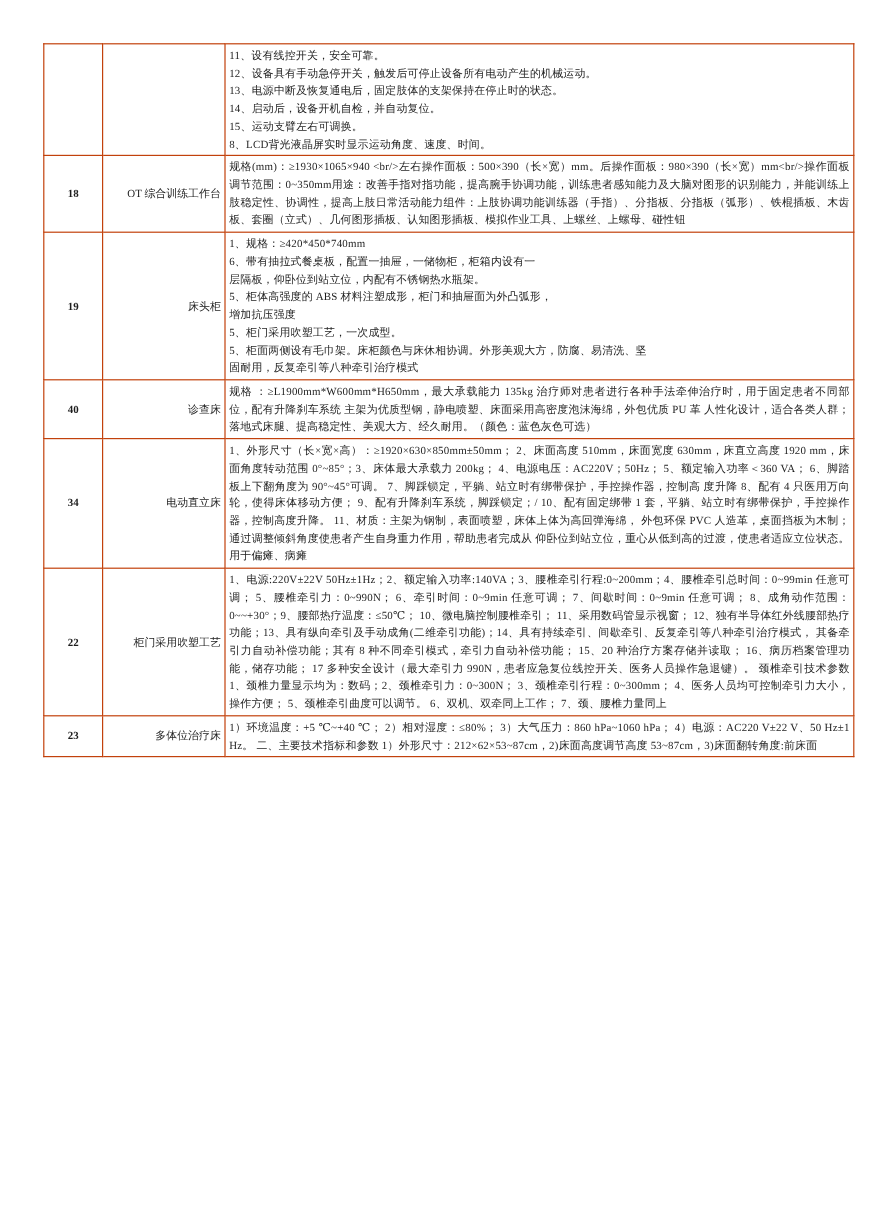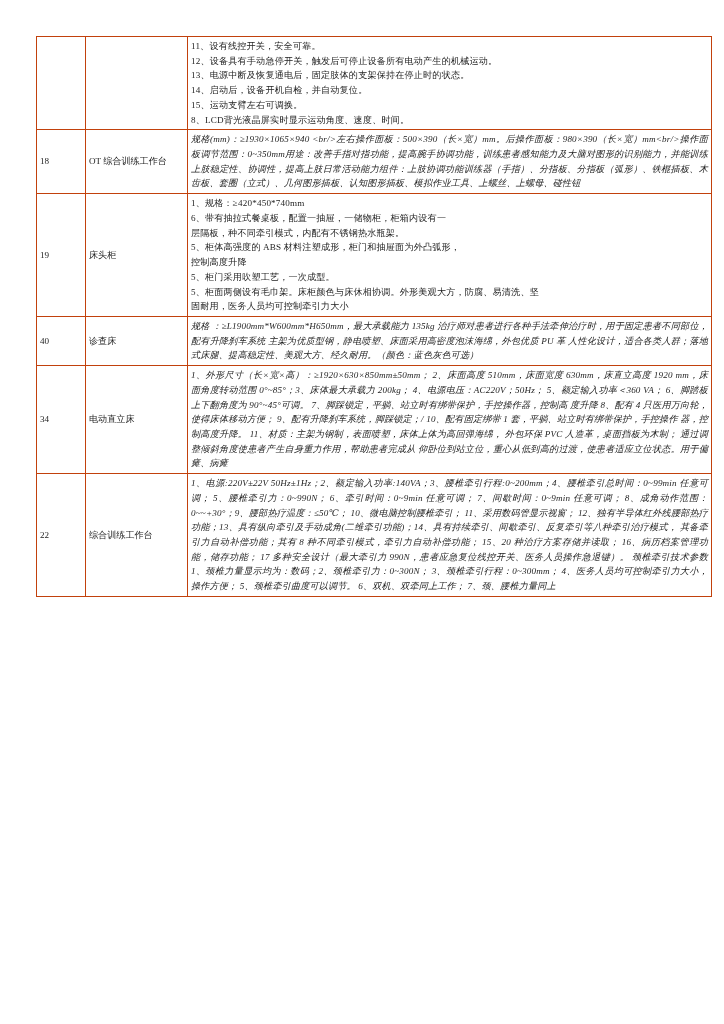--- a/index.html
+++ b/index.html
@@ -34,44 +34,44 @@
   .spec-table td {
     border: 1px solid #c2410c;
     vertical-align: middle;
     padding: 2px 3px;
     font-size: 9.1px;
     line-height: 1.62;
     color: #1d1d1d;
   }
   .col-index {
     width: 42px;
-    text-align: left;
+    text-align: center;
     vertical-align: middle !important;
     font-size: 9.4px;
+    font-weight: bold;
   }
   .col-name {
     width: 95px;
-    text-align: left;
+    text-align: right;
     vertical-align: middle !important;
     font-size: 9.4px;
     line-height: 1.7;
     padding-left: 4px;
     padding-right: 4px;
   }
   .col-desc {
     width: 517px;
     text-align: justify;
     text-justify: inter-ideograph;
     vertical-align: top !important;
     padding: 3px 6px 3px 5px;
     letter-spacing: 0.02em;
   }
   .col-desc.mid {
     vertical-align: middle !important;
-    font-style: italic;
   }
   .desc-line {
     display: block;
     white-space: normal;
   }
 </style>
 </head>
 <body>
 
 <div class="page">
@@ -96,43 +96,48 @@
         <td class="col-name">OT 综合训练工作台</td>
         <td class="col-desc mid">规格(mm)：≥1930×1065×940 &lt;br/&gt;左右操作面板：500×390（长×宽）mm。后操作面板：980×390（长×宽）mm&lt;br/&gt;操作面板调节范围：0~350mm用途：改善手指对指功能，提高腕手协调功能，训练患者感知能力及大脑对图形的识别能力，并能训练上肢稳定性、协调性，提高上肢日常活动能力组件：上肢协调功能训练器（手指）、分指板、分指板（弧形）、铁棍插板、木齿板、套圈（立式）、几何图形插板、认知图形插板、模拟作业工具、上螺丝、上螺母、碰性钮</td>
       </tr>
 
       <tr>
         <td class="col-index">19</td>
         <td class="col-name">床头柜</td>
         <td class="col-desc">
           <span class="desc-line">1、规格：≥420*450*740mm</span>
           <span class="desc-line">6、带有抽拉式餐桌板，配置一抽屉，一储物柜，柜箱内设有一</span>
-          <span class="desc-line">层隔板，种不同牵引模式，内配有不锈钢热水瓶架。</span>
+          <span class="desc-line">层隔板，仰卧位到站立位，内配有不锈钢热水瓶架。</span>
           <span class="desc-line">5、柜体高强度的 ABS 材料注塑成形，柜门和抽屉面为外凸弧形，</span>
-          <span class="desc-line">控制高度升降</span>
+          <span class="desc-line">增加抗压强度</span>
           <span class="desc-line">5、柜门采用吹塑工艺，一次成型。</span>
           <span class="desc-line">5、柜面两侧设有毛巾架。床柜颜色与床休相协调。外形美观大方，防腐、易清洗、坚</span>
-          <span class="desc-line">固耐用，医务人员均可控制牵引力大小</span>
+          <span class="desc-line">固耐用，反复牵引等八种牵引治疗模式</span>
         </td>
       </tr>
 
       <tr>
         <td class="col-index">40</td>
         <td class="col-name">诊查床</td>
         <td class="col-desc mid">规格 ：≥L1900mm*W600mm*H650mm，最大承载能力 135kg 治疗师对患者进行各种手法牵伸治疗时，用于固定患者不同部位，配有升降刹车系统 主架为优质型钢，静电喷塑、床面采用高密度泡沫海绵，外包优质 PU 革 人性化设计，适合各类人群；落地式床腿、提高稳定性、美观大方、经久耐用。（颜色：蓝色灰色可选）</td>
       </tr>
 
       <tr>
         <td class="col-index">34</td>
         <td class="col-name">电动直立床</td>
         <td class="col-desc mid">1、外形尺寸（长×宽×高）：≥1920×630×850mm±50mm；  2、床面高度 510mm，床面宽度 630mm，床直立高度 1920 mm，床 面角度转动范围 0°~85°；3、床体最大承载力 200kg； 4、电源电压：AC220V；50Hz； 5、额定输入功率＜360 VA； 6、脚踏板上下翻角度为 90°~45°可调。 7、脚踩锁定，平躺、站立时有绑带保护，手控操作器，控制高 度升降 8、配有 4 只医用万向轮，使得床体移动方便； 9、配有升降刹车系统，脚踩锁定；/ 10、配有固定绑带 1 套，平躺、站立时有绑带保护，手控操作 器，控制高度升降。 11、材质：主架为钢制，表面喷塑，床体上体为高回弹海绵， 外包环保 PVC 人造革，桌面挡板为木制； 通过调整倾斜角度使患者产生自身重力作用，帮助患者完成从 仰卧位到站立位，重心从低到高的过渡，使患者适应立位状态。用于偏瘫、病瘫</td>
       </tr>
 
       <tr>
         <td class="col-index">22</td>
-        <td class="col-name">综合训练工作台</td>
+        <td class="col-name">柜门采用吹塑工艺</td>
         <td class="col-desc mid">1、电源:220V±22V 50Hz±1Hz；2、额定输入功率:140VA；3、腰椎牵引行程:0~200mm；4、腰椎牵引总时间：0~99min 任意可调； 5、腰椎牵引力：0~990N； 6、牵引时间：0~9min 任意可调； 7、间歇时间：0~9min 任意可调； 8、成角动作范围：0~~+30°；9、腰部热疗温度：≤50℃； 10、微电脑控制腰椎牵引； 11、采用数码管显示视窗； 12、独有半导体红外线腰部热疗功能；13、具有纵向牵引及手动成角(二维牵引功能)；14、具有持续牵引、间歇牵引、反复牵引等八种牵引治疗模式， 其备牵引力自动补偿功能；其有 8 种不同牵引模式，牵引力自动补偿功能； 15、20 种治疗方案存储并读取； 16、病历档案管理功能，储存功能； 17 多种安全设计（最大牵引力 990N，患者应急复位线控开关、医务人员操作急退键）。 颈椎牵引技术参数 1、颈椎力量显示均为：数码；2、颈椎牵引力：0~300N； 3、颈椎牵引行程：0~300mm； 4、医务人员均可控制牵引力大小，操作方便； 5、颈椎牵引曲度可以调节。 6、双机、双牵同上工作； 7、颈、腰椎力量同上</td>
       </tr>
 
+      <tr>
+        <td class="col-index">23</td>
+        <td class="col-name">多体位治疗床</td>
+        <td class="col-desc mid">1）环境温度：+5 ℃~+40 ℃； 2）相对湿度：≤80%； 3）大气压力：860 hPa~1060 hPa； 4）电源：AC220 V±22 V、50 Hz±1 Hz。 二、主要技术指标和参数 1）外形尺寸：212×62×53~87cm，2)床面高度调节高度 53~87cm，3)床面翻转角度:前床面</td>
+      </tr>
 
     </tbody>
   </table>
 </div>
 
 </body></html>

